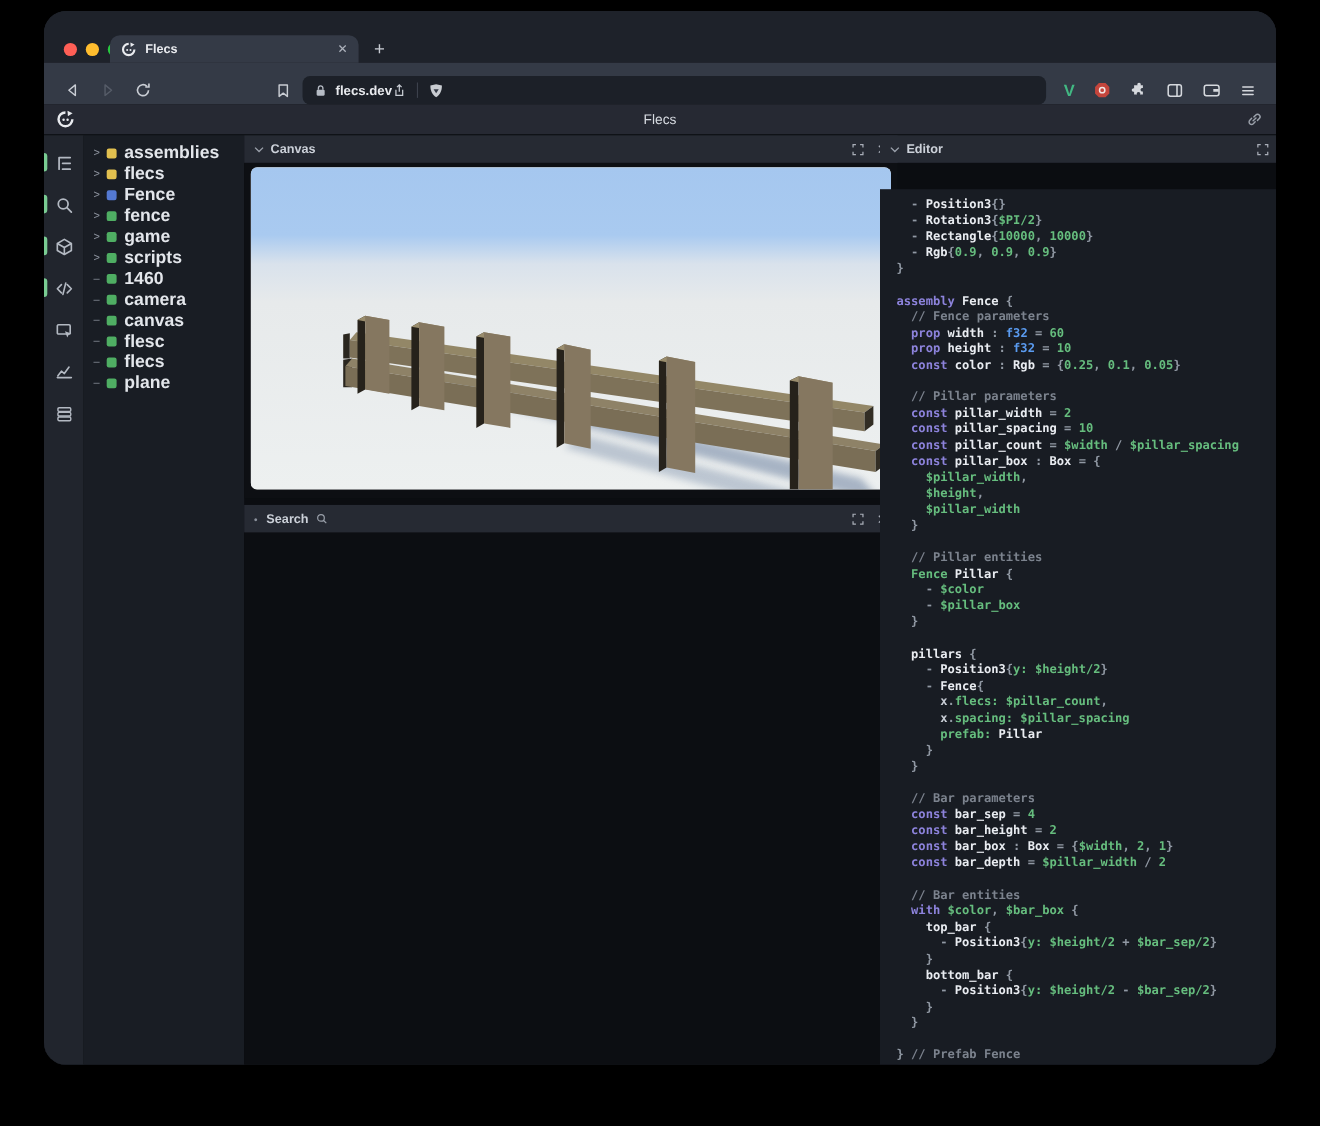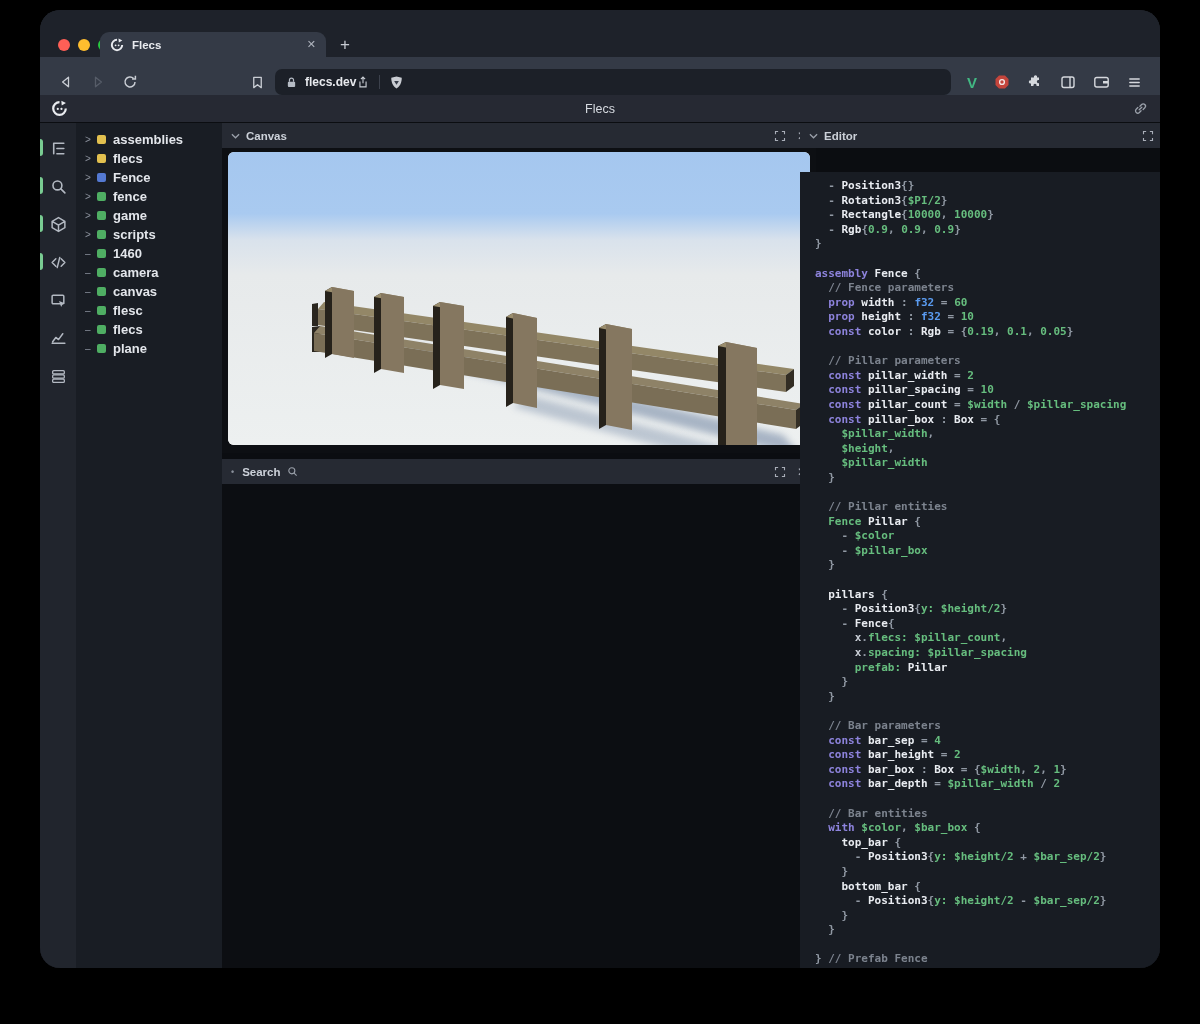--- a/index.html
+++ b/index.html
@@ -39,21 +39,21 @@
 
   .rail{position:absolute;left:0;top:0;bottom:0;width:36px;background:#21252d;padding-top:6px;box-sizing:border-box;}
   .rail-item{position:relative;height:38px;display:flex;align-items:center;justify-content:center;}
   .rail-item.active::before{content:'';position:absolute;left:0;top:10px;width:3px;height:17px;
        background:#79cc92;border-radius:0 3px 3px 0;}
 
   .tree{position:absolute;left:36px;top:0;bottom:0;width:146px;background:#191d24;padding-top:7px;box-sizing:border-box;}
   .tree-row{height:19px;display:flex;align-items:center;padding-left:9px;}
   .tw{width:12px;font-size:10px;color:#8b919c;flex:none;}
   .sq{width:9px;height:9px;border-radius:2px;margin-right:7px;flex:none;}
-  .tl{font-size:13px;font-weight:700;color:#e3e6eb;white-space:nowrap;}
+  .tl{font-size:16px;font-weight:700;color:#e3e6eb;white-space:nowrap;}
 
   .middle{position:absolute;left:182px;top:0;bottom:0;width:594px;}
   .panel-header{height:25px;background:#262a33;display:flex;align-items:center;padding:0 9px;
        font-size:11.5px;font-weight:700;color:#ccd1d9;box-sizing:border-box;}
   .ph-icons{margin-left:auto;display:flex;align-items:center;gap:11px;}
   .ph-x{color:#a9aeb8;font-size:12px;font-weight:400;}
   .chev{margin-right:6px;display:flex;}
   .dot-collapsed{margin-right:8px;color:#8b919c;font-size:9px;}
   .canvas-panel{position:absolute;top:0;left:0;right:0;height:330px;background:#0d0f13;}
   .canvas3d{margin:4px 6px 6px;height:293px;border-radius:6px;overflow:hidden;background:#e9ecec;}
@@ -398,21 +398,21 @@
             <div class="cl"><span class="tk-p">  - </span><span class="tk-i">Position3</span><span class="tk-p">{}</span></div>
             <div class="cl"><span class="tk-p">  - </span><span class="tk-i">Rotation3</span><span class="tk-p">{</span><span class="tk-g">$PI/2</span><span class="tk-p">}</span></div>
             <div class="cl"><span class="tk-p">  - </span><span class="tk-i">Rectangle</span><span class="tk-p">{</span><span class="tk-g">10000</span><span class="tk-p">, </span><span class="tk-g">10000</span><span class="tk-p">}</span></div>
             <div class="cl"><span class="tk-p">  - </span><span class="tk-i">Rgb</span><span class="tk-p">{</span><span class="tk-g">0.9</span><span class="tk-p">, </span><span class="tk-g">0.9</span><span class="tk-p">, </span><span class="tk-g">0.9</span><span class="tk-p">}</span></div>
             <div class="cl"><span class="tk-p">}</span></div>
             <div class="cl">&nbsp;</div>
             <div class="cl"><span class="tk-k">assembly</span><span class="tk-i"> Fence</span><span class="tk-p"> {</span></div>
             <div class="cl"><span class="tk-c">  // Fence parameters</span></div>
             <div class="cl"><span class="tk-k">  prop</span><span class="tk-i"> width</span><span class="tk-p"> : </span><span class="tk-t">f32</span><span class="tk-p"> = </span><span class="tk-g">60</span></div>
             <div class="cl"><span class="tk-k">  prop</span><span class="tk-i"> height</span><span class="tk-p"> : </span><span class="tk-t">f32</span><span class="tk-p"> = </span><span class="tk-g">10</span></div>
-            <div class="cl"><span class="tk-k">  const</span><span class="tk-i"> color</span><span class="tk-p"> : </span><span class="tk-i">Rgb</span><span class="tk-p"> = {</span><span class="tk-g">0.19</span><span class="tk-p">, </span><span class="tk-g">0.1</span><span class="tk-p">, </span><span class="tk-g">0.05</span><span class="tk-p">}</span></div>
+            <div class="cl"><span class="tk-k">  const</span><span class="tk-i"> color</span><span class="tk-p"> : </span><span class="tk-i">Rgb</span><span class="tk-p"> = {</span><span class="tk-g">0.25</span><span class="tk-p">, </span><span class="tk-g">0.1</span><span class="tk-p">, </span><span class="tk-g">0.05</span><span class="tk-p">}</span></div>
             <div class="cl">&nbsp;</div>
             <div class="cl"><span class="tk-c">  // Pillar parameters</span></div>
             <div class="cl"><span class="tk-k">  const</span><span class="tk-i"> pillar_width</span><span class="tk-p"> = </span><span class="tk-g">2</span></div>
             <div class="cl"><span class="tk-k">  const</span><span class="tk-i"> pillar_spacing</span><span class="tk-p"> = </span><span class="tk-g">10</span></div>
             <div class="cl"><span class="tk-k">  const</span><span class="tk-i"> pillar_count</span><span class="tk-p"> = </span><span class="tk-g">$width</span><span class="tk-p"> / </span><span class="tk-g">$pillar_spacing</span></div>
             <div class="cl"><span class="tk-k">  const</span><span class="tk-i"> pillar_box</span><span class="tk-p"> : </span><span class="tk-i">Box</span><span class="tk-p"> = {</span></div>
             <div class="cl"><span class="tk-g">    $pillar_width</span><span class="tk-p">,</span></div>
             <div class="cl"><span class="tk-g">    $height</span><span class="tk-p">,</span></div>
             <div class="cl"><span class="tk-g">    $pillar_width</span></div>
             <div class="cl"><span class="tk-p">  }</span></div>

